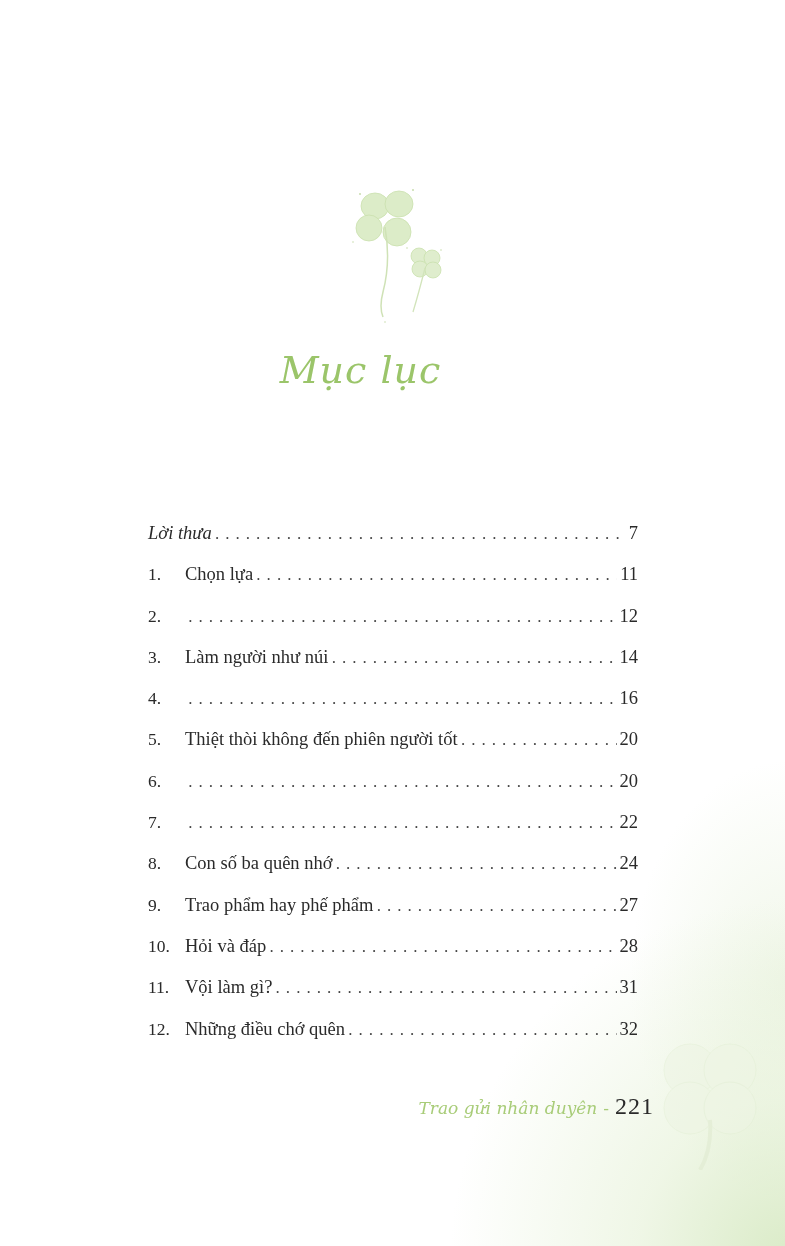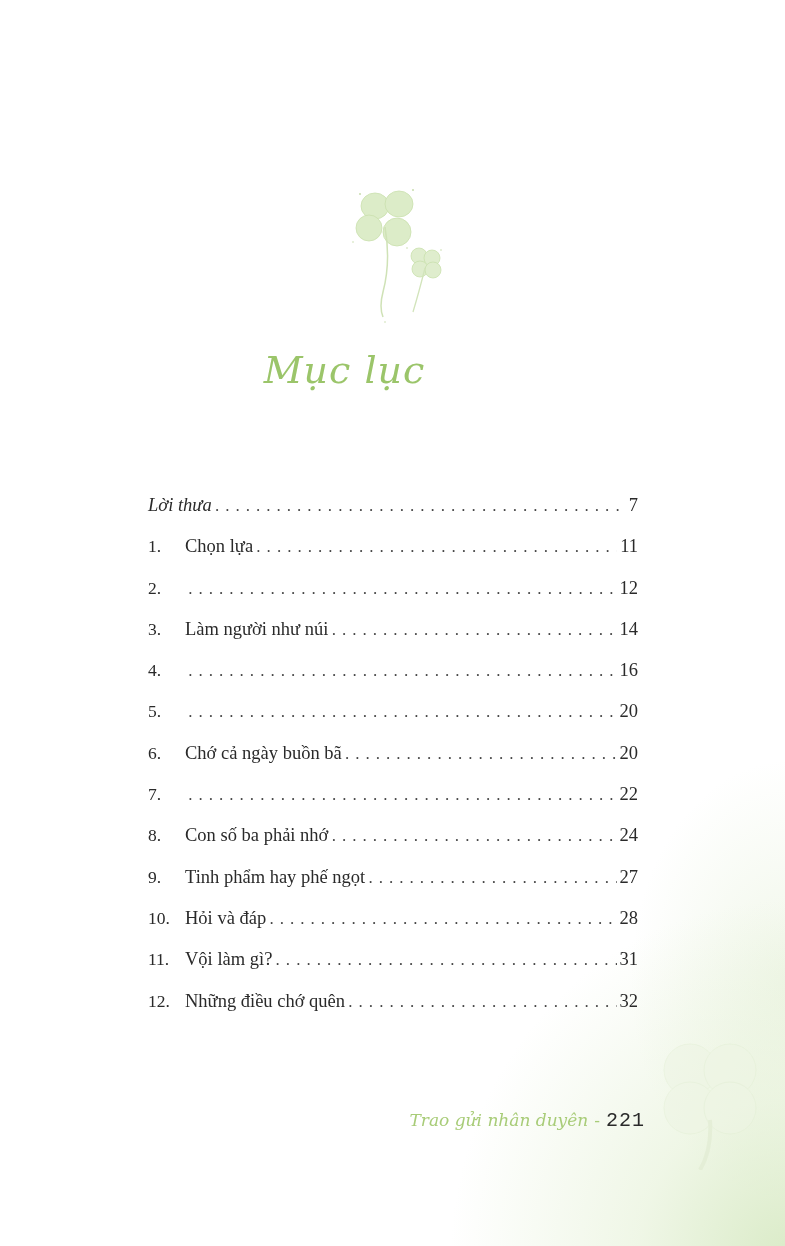--- a/index.html
+++ b/index.html
@@ -10,44 +10,44 @@
   }
   .page-bg {
     position: absolute; inset: 0;
     background:
       radial-gradient(ellipse 340px 360px at 790px 1260px, rgba(205,228,180,0.75) 0%, rgba(220,236,200,0.45) 45%, rgba(255,255,255,0) 100%),
       radial-gradient(ellipse 160px 220px at 790px 980px, rgba(225,238,210,0.5) 0%, rgba(255,255,255,0) 100%);
   }
   .corner-clover { position: absolute; left: 640px; right: 0; top: 1030px; width: 140px; height: 140px; opacity: 0.55; }
   .clover-art { position: absolute; left: 345px; top: 182px; width: 105px; height: 145px; }
   .title {
-    position: absolute; left: 0; width: 689px; top: 348px; text-align: center;
+    position: absolute; left: 16px; width: 689px; top: 348px; text-align: center;
     font-family: "DejaVu Serif", serif; font-style: italic;
     font-size: 38px; color: #9bc56a; letter-spacing: 1px;
   }
-  .toc { position: absolute; left: 148px; top: 492px; width: 490px; }
+  .toc { position: absolute; left: 148px; top: 520px; width: 490px; }
   .toc-row {
     display: flex; align-items: baseline; height: 41.3px;
     font-size: 17px; color: #2a2a2a; line-height: 26px;
   }
   .toc-num { width: 37px; flex: none; font-family: "Liberation Serif", serif; font-size: 17.5px; }
   .toc-label { flex: none; white-space: nowrap; font-family: "Liberation Serif", serif; font-size: 18.5px; }
   .toc-label.italic { font-style: italic; }
   .toc-dots {
     flex: 1 1 auto; overflow: hidden; white-space: nowrap; margin: 0 3px;
     letter-spacing: 5.5px; color: #444; font-size: 15px;
   }
   .toc-page { flex: none; font-family: "Liberation Serif", serif; font-size: 18.5px; }
   .footer {
-    position: absolute; right: 140px; top: 1093px; white-space: nowrap;
+    position: absolute; right: 131px; top: 1093px; white-space: nowrap;
     display: flex; align-items: baseline; gap: 6px;
   }
   .footer-title { font-family: "DejaVu Serif", serif; font-style: italic; color: #a8cc78; font-size: 17px; }
   .footer-sep { color: #a8cc78; font-size: 17px; }
-  .footer-page { color: #2a2a2a; font-family: Liberation Mono, monospace; font-size: 20px; letter-spacing: 1px; margin-top: 16px; }
+  .footer-page { color: #2a2a2a; font-family: Liberation Serif, serif; font-size: 24px; letter-spacing: 1px; }
 </style>
 </head>
 <body>
 
 <div class="page-bg"></div>
 
 <svg class="corner-clover" viewBox="0 0 140 140">
   <g fill="#eef5e4" stroke="#e3eed5" stroke-width="1">
     <circle cx="50" cy="40" r="26"></circle>
     <circle cx="90" cy="40" r="26"></circle>
@@ -107,43 +107,43 @@
     <span class="toc-dots">..........................................................................</span>
     <span class="toc-page">14</span>
   </div>
   <div class="toc-row">
     <span class="toc-num">4.</span>
     <span class="toc-dots">..........................................................................</span>
     <span class="toc-page">16</span>
   </div>
   <div class="toc-row">
     <span class="toc-num">5.</span>
+    <span class="toc-label">Thiệt thòi không đến phiên người tốt</span>
     <span class="toc-dots">..........................................................................</span>
     <span class="toc-page">20</span>
   </div>
   <div class="toc-row">
     <span class="toc-num">6.</span>
-    <span class="toc-label">Chớ cả ngày buồn bã</span>
     <span class="toc-dots">..........................................................................</span>
     <span class="toc-page">20</span>
   </div>
   <div class="toc-row">
     <span class="toc-num">7.</span>
     <span class="toc-dots">..........................................................................</span>
     <span class="toc-page">22</span>
   </div>
   <div class="toc-row">
     <span class="toc-num">8.</span>
-    <span class="toc-label">Con số ba phải nhớ</span>
+    <span class="toc-label">Con số ba quên nhớ</span>
     <span class="toc-dots">..........................................................................</span>
     <span class="toc-page">24</span>
   </div>
   <div class="toc-row">
     <span class="toc-num">9.</span>
-    <span class="toc-label">Tinh phẩm hay phế ngọt</span>
+    <span class="toc-label">Trao phẩm hay phế phẩm</span>
     <span class="toc-dots">..........................................................................</span>
     <span class="toc-page">27</span>
   </div>
   <div class="toc-row">
     <span class="toc-num">10.</span>
     <span class="toc-label">Hỏi và đáp</span>
     <span class="toc-dots">..........................................................................</span>
     <span class="toc-page">28</span>
   </div>
   <div class="toc-row">

